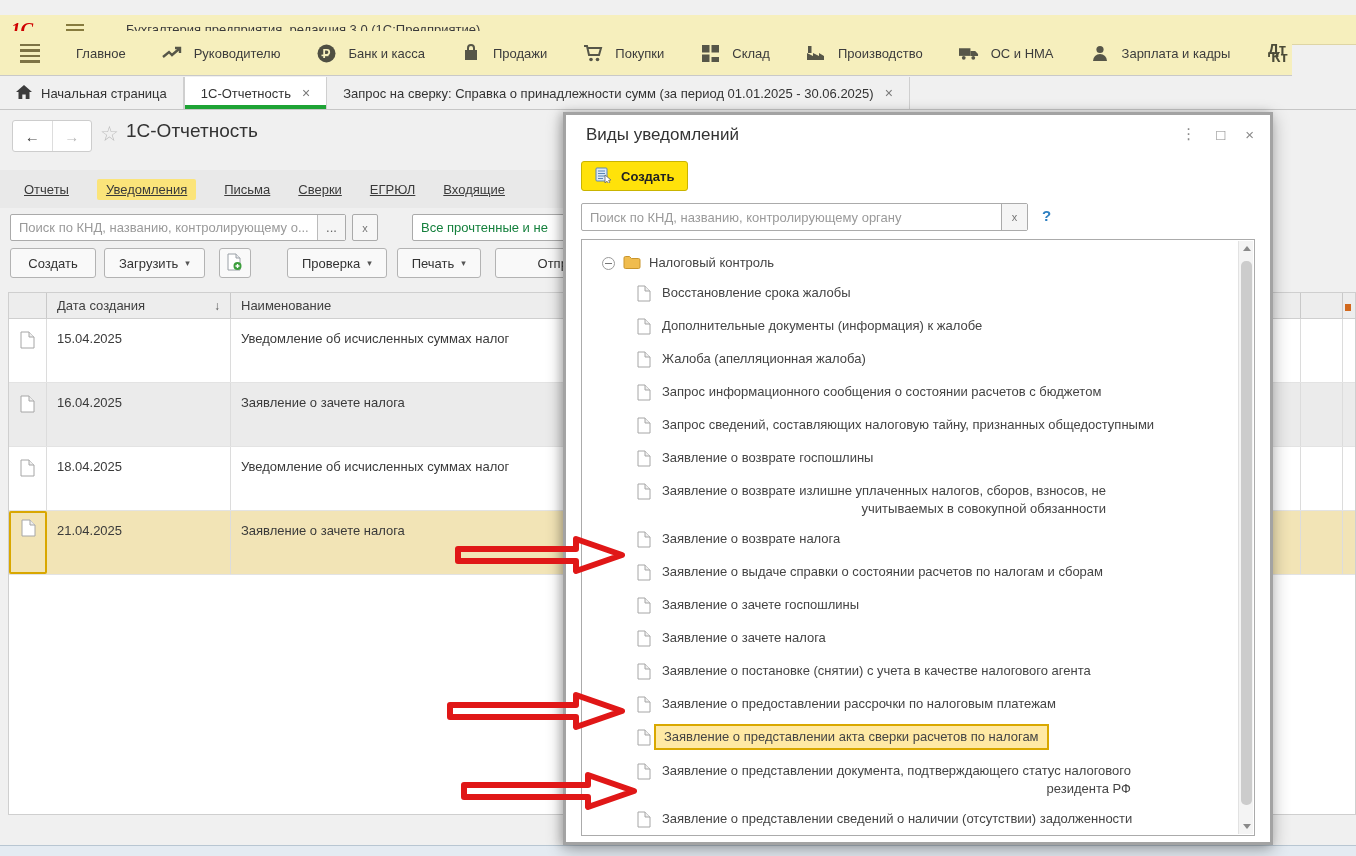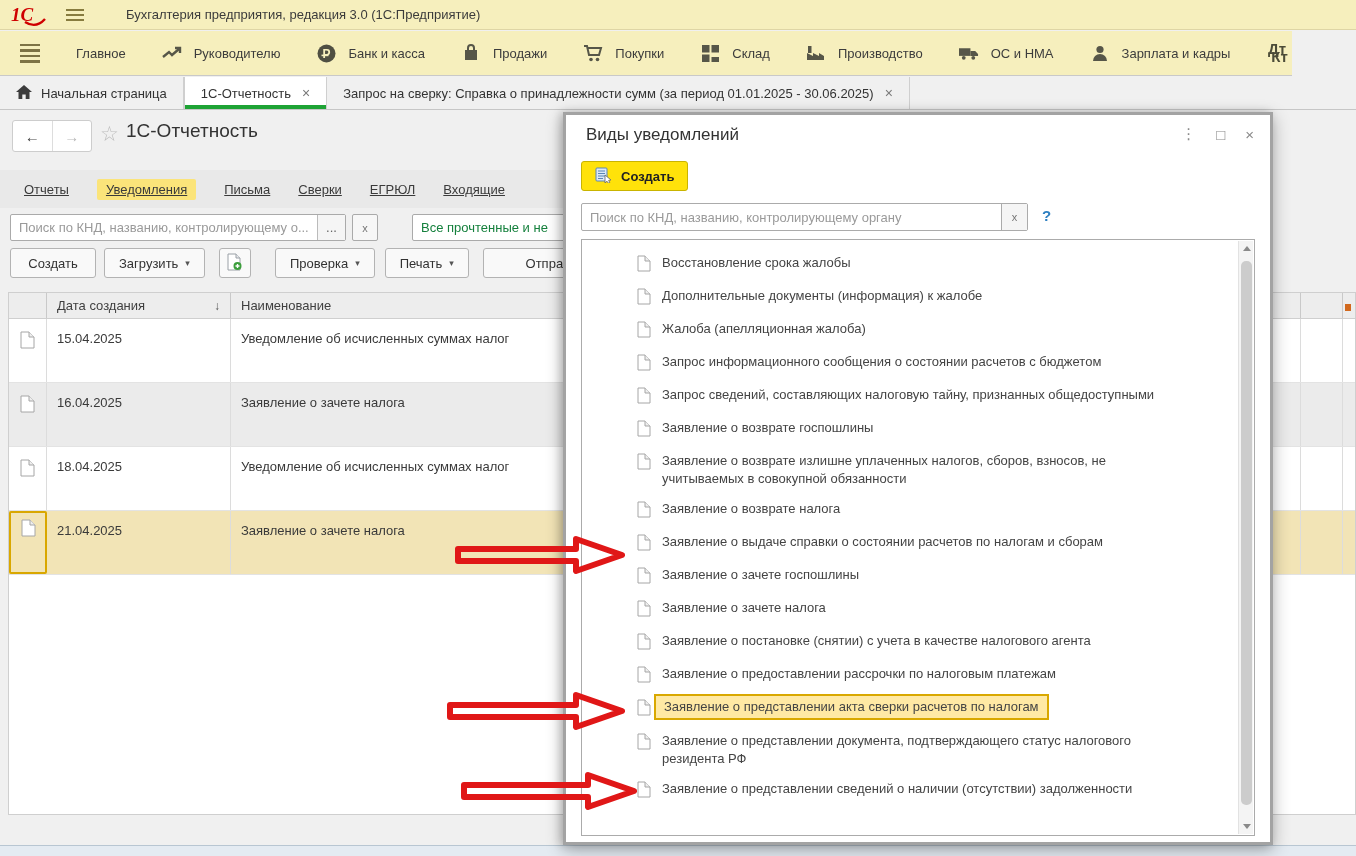--- a/index.html
+++ b/index.html
@@ -2,21 +2,21 @@
 <html><head>
 <meta charset="utf-8">
 <style>
   html,body{margin:0;padding:0;background:#c7c7c7;}
   .screen{position:relative;width:1356px;height:856px;overflow:hidden;background:#f0f0f0;
     font-family:"Liberation Sans","DejaVu Sans",sans-serif;font-size:13px;color:#3a3a3a;
     -webkit-font-smoothing:antialiased;}
   .screen *{box-sizing:border-box;}
 
   
-  .titlebar{position:absolute;left:0;top:0;width:1356px;height:30px;background:#f6efbd;
+  .titlebar{position:absolute;left:0;top:15px;width:1356px;height:30px;background:#f6efbd;
     border-bottom:1px solid #ded5a5;display:flex;align-items:center;padding:0 10px;gap:14px;}
   .logo{display:flex;align-items:center;}
   .tb-ham{display:inline-flex;flex-direction:column;gap:3px;cursor:pointer;margin-left:6px;}
   .tb-ham i{display:block;width:18px;height:2px;background:#877b3e;}
   .tb-title{margin-left:28px;color:#3b3b3b;}
 
   
   .menubar{position:absolute;left:0;top:31px;width:1292px;height:45px;background:#f6efbd;
     border-bottom:1px solid #c9c9c9;display:flex;align-items:center;padding:0 14px 0 20px;
     justify-content:space-between;overflow:hidden;}
@@ -62,21 +62,21 @@
   .combo{margin-left:34px;width:280px;border:1px solid #aaa;border-radius:2px;background:#fff;
     color:#15803d;display:flex;align-items:center;padding:0 8px;cursor:pointer;}
 
   .toolbar{position:absolute;left:10px;top:138px;height:30px;display:flex;}
   .tbtn{height:30px;border:1px solid #b3b3b3;border-radius:3px;background:#f9f9f9;color:#333;
     font:inherit;cursor:pointer;padding:0 14px;display:inline-flex;align-items:center;gap:7px;white-space:nowrap;}
   .caret{font-size:9px;color:#555;}
   .b-create{width:86px;justify-content:center;}
   .b-load{margin-left:8px;}
   .b-file{margin-left:14px;width:32px;padding:0;justify-content:center;}
-  .b-check{margin-left:24px;justify-content:center;}
+  .b-check{margin-left:36px;justify-content:center;}
   .b-print{margin-left:10px;}
   .b-send{margin-left:14px;width:150px;justify-content:center;}
 
   
   .tbl{position:absolute;left:8px;top:182px;width:1348px;height:523px;background:#fff;
     border:1px solid #cfcfcf;display:flex;flex-direction:column;}
   .trow{display:flex;align-items:stretch;}
   .tbl-head{height:26px;background:#ededed;border-bottom:1px solid #cfcfcf;color:#3f3f3f;}
   .c{padding:5px 10px;border-right:1px solid #dcdcdc;display:flex;align-items:flex-start;gap:6px;}
   .tbl-head .c{align-items:center;padding:0 10px;border-right:1px solid #c9c9c9;}
@@ -113,21 +113,21 @@
   .dlg-search-input{flex:1;border:none;outline:none;font:inherit;padding:0 8px;color:#333;background:transparent;}
   .dlg-search-input::placeholder{color:#9a9a9a;}
   .dlg-clear{width:26px;border:none;border-left:1px solid #ababab;background:#f5f5f5;color:#777;
     cursor:pointer;font-size:11px;}
   .dlg-help{position:absolute;left:476px;top:92px;color:#2d7fc1;font-weight:bold;font-size:15px;cursor:pointer;}
 
   .dlg-list{position:absolute;left:15px;top:124px;width:674px;height:597px;border:1px solid #ababab;
     background:#fff;overflow:hidden;}
   .tree{list-style:none;margin:0;padding:8px 0 0 0;position:absolute;left:0;top:0;right:16px;bottom:0;overflow:hidden;}
   .tfolder{display:flex;align-items:center;gap:8px;height:30px;padding-left:20px;cursor:pointer;}
-  .titem{display:flex;align-items:flex-start;gap:11px;padding:6px 0 6px 55px;min-height:31px;cursor:pointer;}
+  .titem{display:flex;align-items:flex-start;gap:11px;padding:6px 0 6px 55px;min-height:31px;cursor:pointer;text-align:right;}
   .titem .docicon{margin-top:1px;flex:0 0 auto;}
   .tlabel{color:#444;line-height:18px;white-space:pre-line;max-width:560px;}
   .titem.hl .tlabel{background:#ffe9a4;border:2px solid #d9a800;padding:2px 8px;margin:-4px 0 0 -8px;
     white-space:nowrap;}
   .expander{width:13px;height:13px;border:1px solid #9a9a9a;border-radius:50%;position:relative;
     flex:0 0 auto;background:#fff;}
   .expander::after{content:"";position:absolute;left:2px;right:2px;top:5px;height:1px;background:#777;}
 
   .vscroll{position:absolute;right:1px;top:1px;bottom:1px;width:15px;background:#f4f4f4;border-left:1px solid #e2e2e2;}
   .sb-up,.sb-down{position:absolute;left:0;width:15px;height:15px;}
@@ -435,20 +435,29 @@
     <div class="dlg-search">
       <span class="dlg-search-box">
         <input class="dlg-search-input" placeholder="Поиск по КНД, названию, контролирующему органу" style="">
         <button class="dlg-clear">x</button>
       </span>
     </div>
     <span class="dlg-help">?</span>
 
     <div class="dlg-list">
       <ul class="tree">
+        <li class="tfolder">
+          <span class="expander"></span>
+          <span>
+            <svg width="18" height="14" viewBox="0 0 18 14">
+                <path d="M1 3 a1.5 1.5 0 0 1 1.5 -1.5 h4 l2 2 h7 a1.5 1.5 0 0 1 1.5 1.5 v7 a1.5 1.5 0 0 1 -1.5 1.5 h-13 a1.5 1.5 0 0 1 -1.5 -1.5 z" fill="#f0bc4e" stroke="#c9952c"></path>
+              </svg>
+          </span>
+          <span class="tlabel">Налоговый контроль</span>
+        </li>
         <li class="titem">
             <span class="docicon"><svg width="14" height="17" viewBox="0 0 14 17">
                 <path d="M1 1 h7 l5 5 v10 h-12 z" fill="#fff" stroke="#a6a6a6"></path>
                 <path d="M8 1 v5 h5" fill="#eee" stroke="#a6a6a6"></path>
               </svg></span>
             <span class="tlabel">Восстановление срока жалобы</span>
           </li>
         <li class="titem">
             <span class="docicon"><svg width="14" height="17" viewBox="0 0 14 17">
                 <path d="M1 1 h7 l5 5 v10 h-12 z" fill="#fff" stroke="#a6a6a6"></path>

